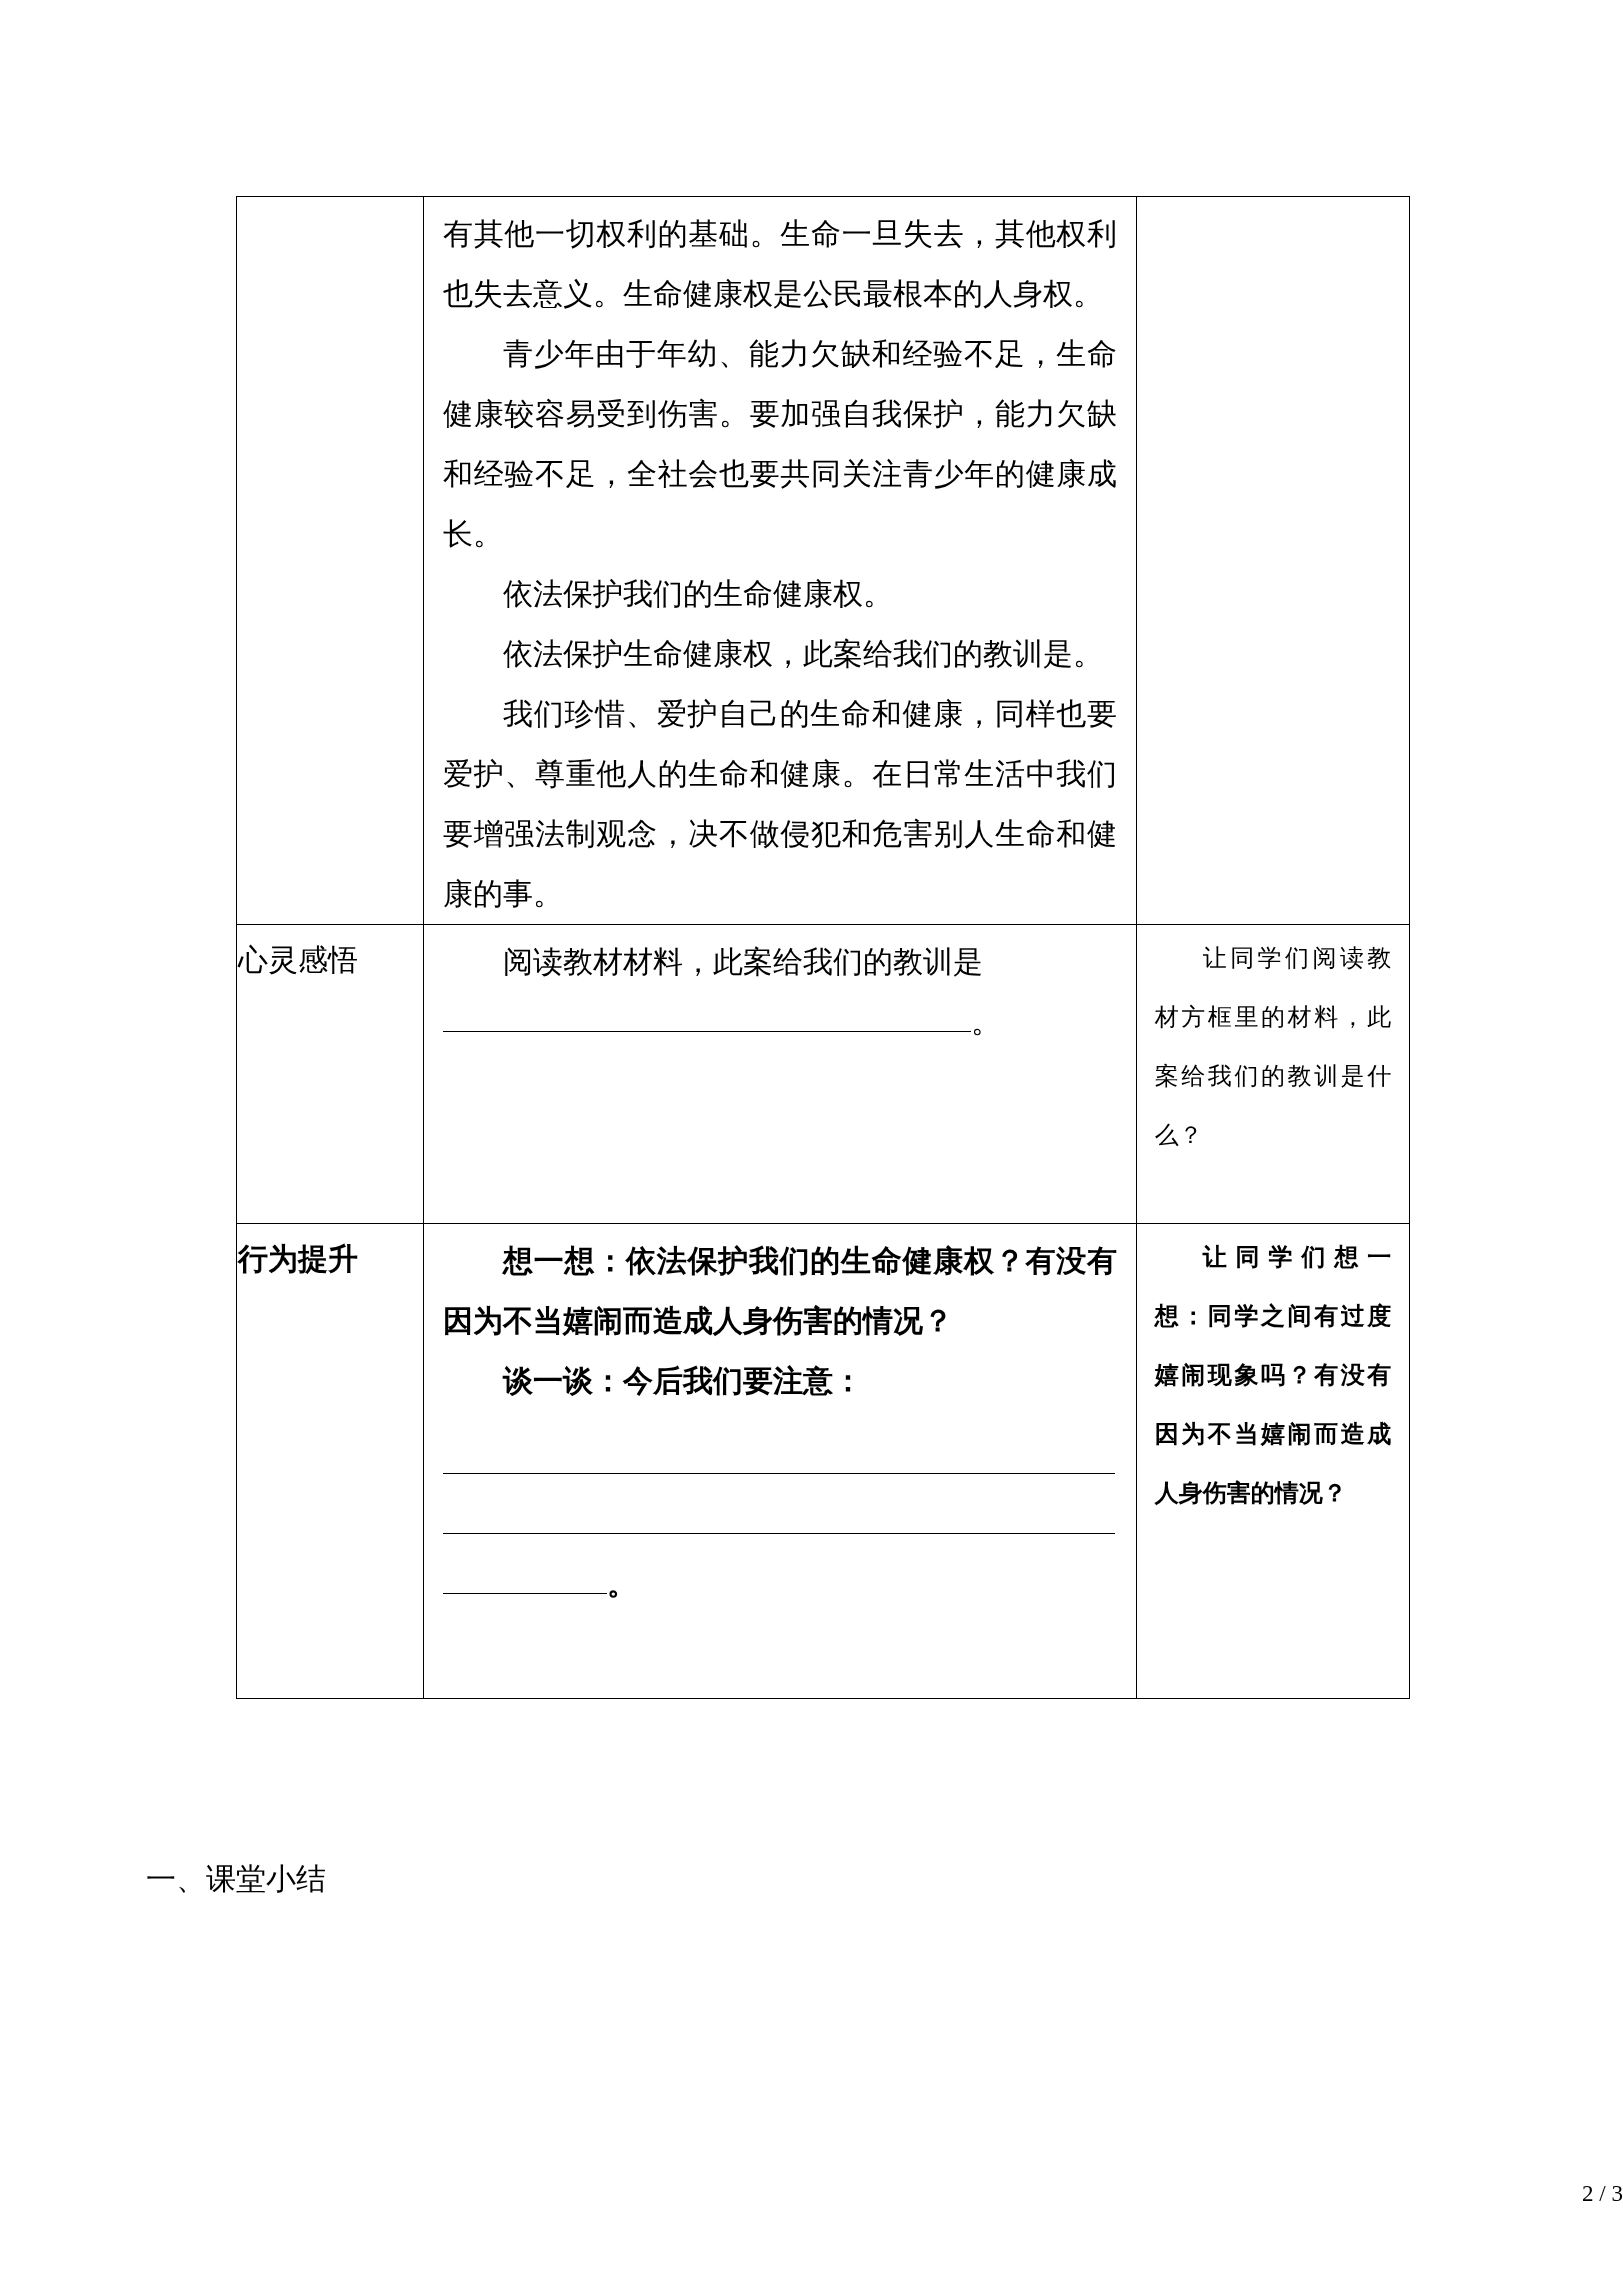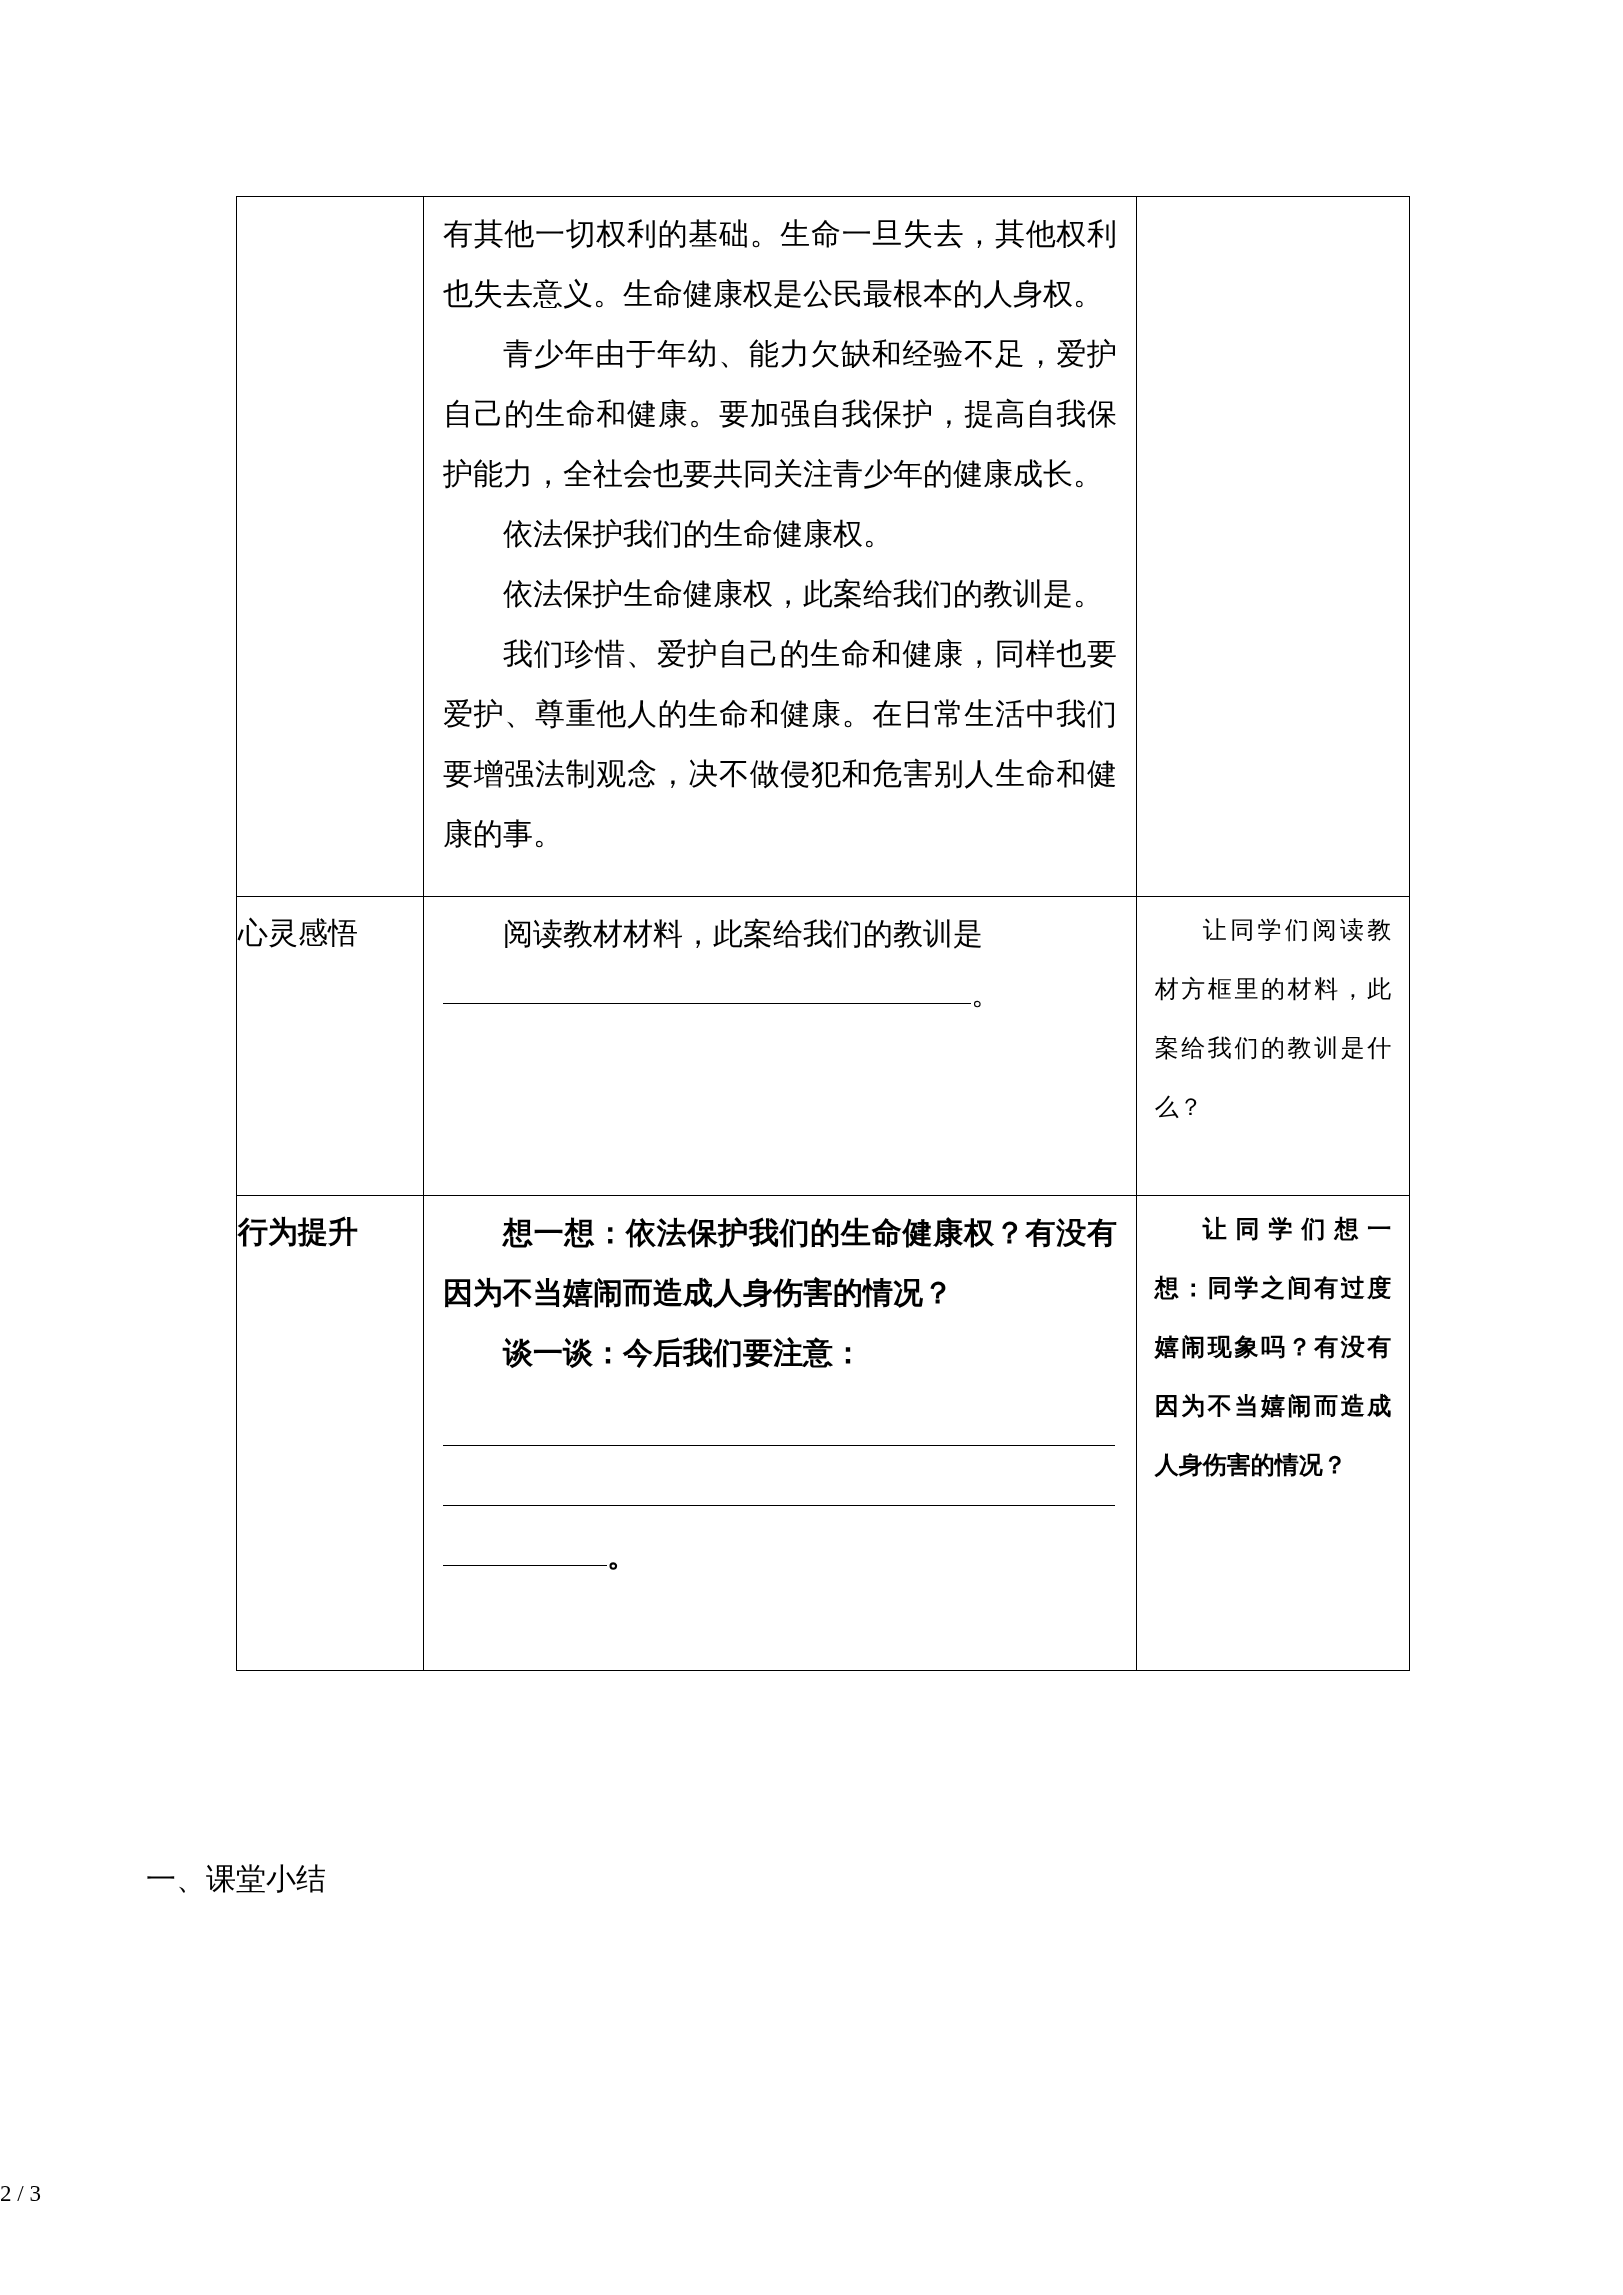--- a/index.html
+++ b/index.html
@@ -82,21 +82,21 @@
     left: 146px;
     top: 1849px;
     font-size: 30px;
     line-height: 60px;
   }
   .page-footer {
     position: absolute;
     left: 0;
     top: 2179px;
     width: 100%;
-    text-align: left;
+    text-align: right;
     font-size: 23px;
     line-height: 30px;
   }
 </style>
 </head>
 <body>
 
 <div class="page">
 
   <table class="lesson-table">
@@ -104,21 +104,21 @@
         <col class="c1">
         <col class="c2">
         <col class="c3">
       </colgroup>
     <tbody>
 
       <tr class="row-cont">
         <td class="label-cell"></td>
         <td class="content-cell">
           <p class="para no-indent">有其他一切权利的基础。生命一旦失去，其他权利也失去意义。生命健康权是公民最根本的人身权。</p>
-          <p class="para">青少年由于年幼、能力欠缺和经验不足，爱护自己的生命和健康。要加强自我保护，提高自我保护能力，全社会也要共同关注青少年的健康成长。</p>
+          <p class="para">青少年由于年幼、能力欠缺和经验不足，生命健康较容易受到伤害。要加强自我保护，能力欠缺和经验不足，全社会也要共同关注青少年的健康成长。</p>
           <p class="para">依法保护我们的生命健康权。</p>
           <p class="para">依法保护生命健康权，此案给我们的教训是。</p>
           <p class="para">我们珍惜、爱护自己的生命和健康，同样也要爱护、尊重他人的生命和健康。在日常生活中我们要增强法制观念，决不做侵犯和危害别人生命和健康的事。</p>
         </td>
         <td class="note-cell"></td>
       </tr>
 
       <tr class="row-reflect">
         <td class="label-cell">
           <span>心灵感悟</span>

